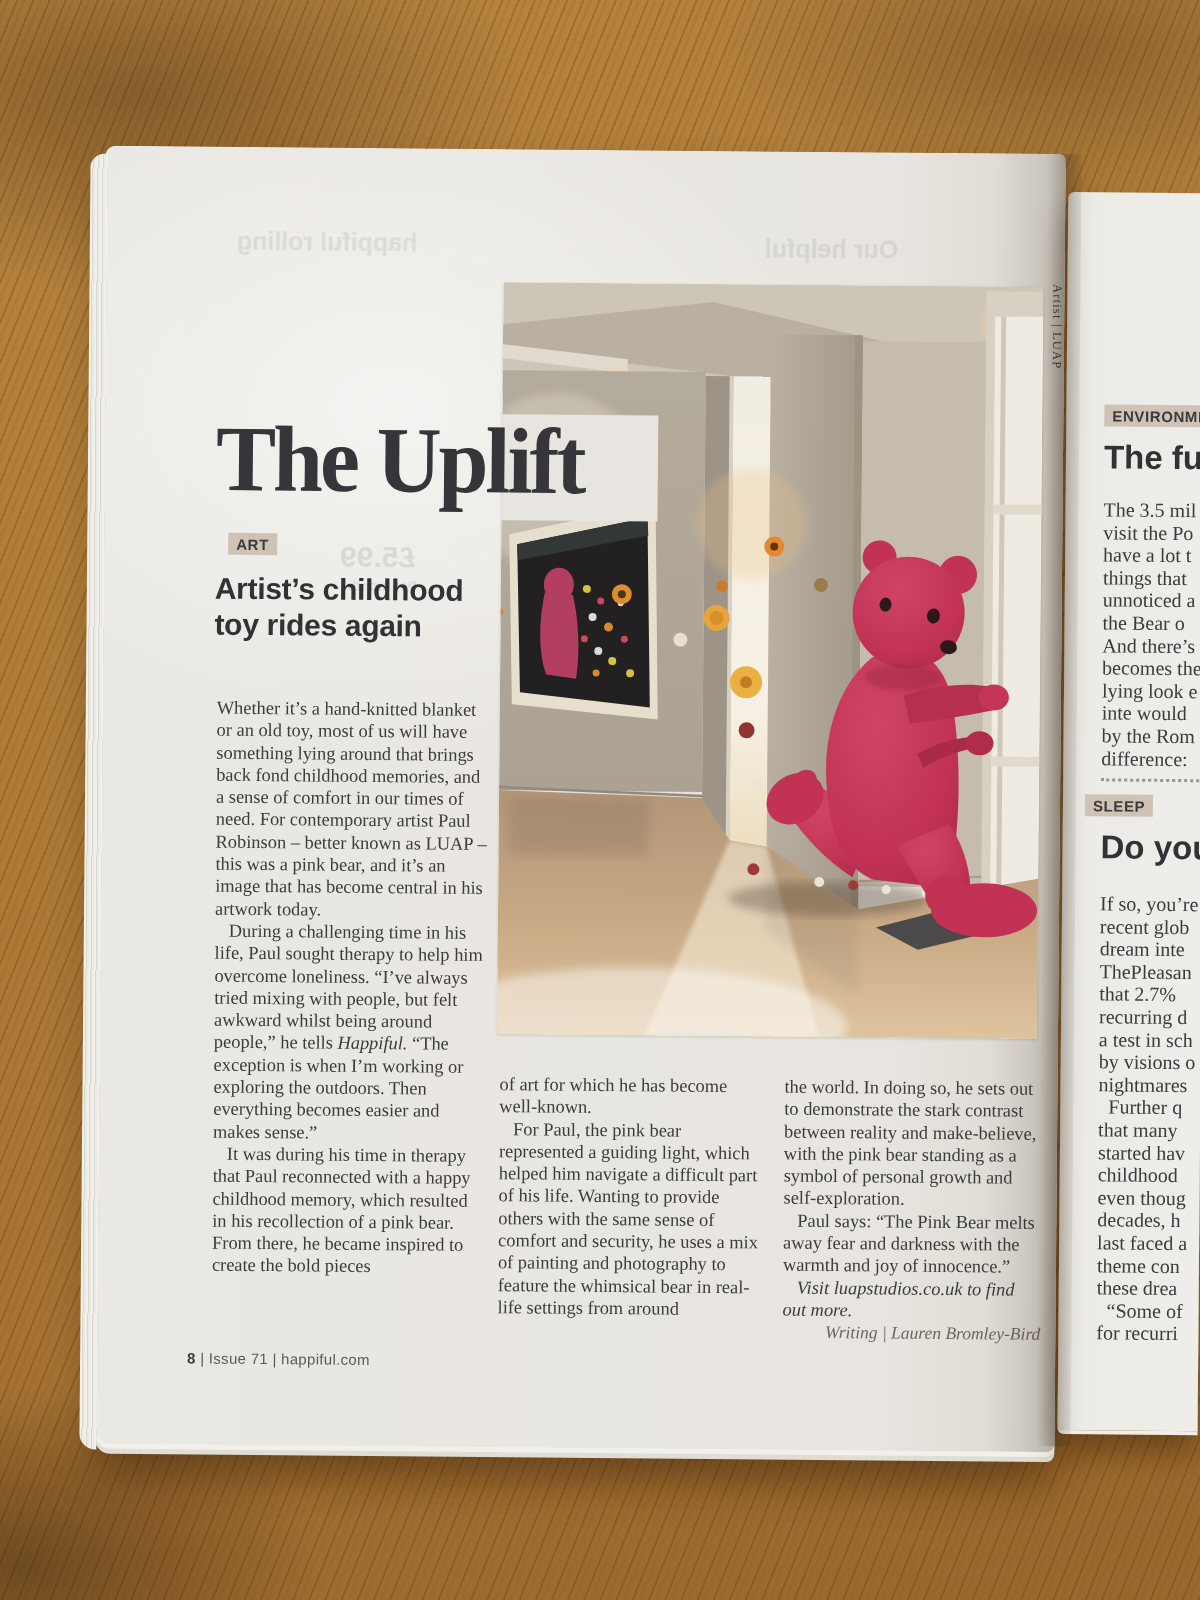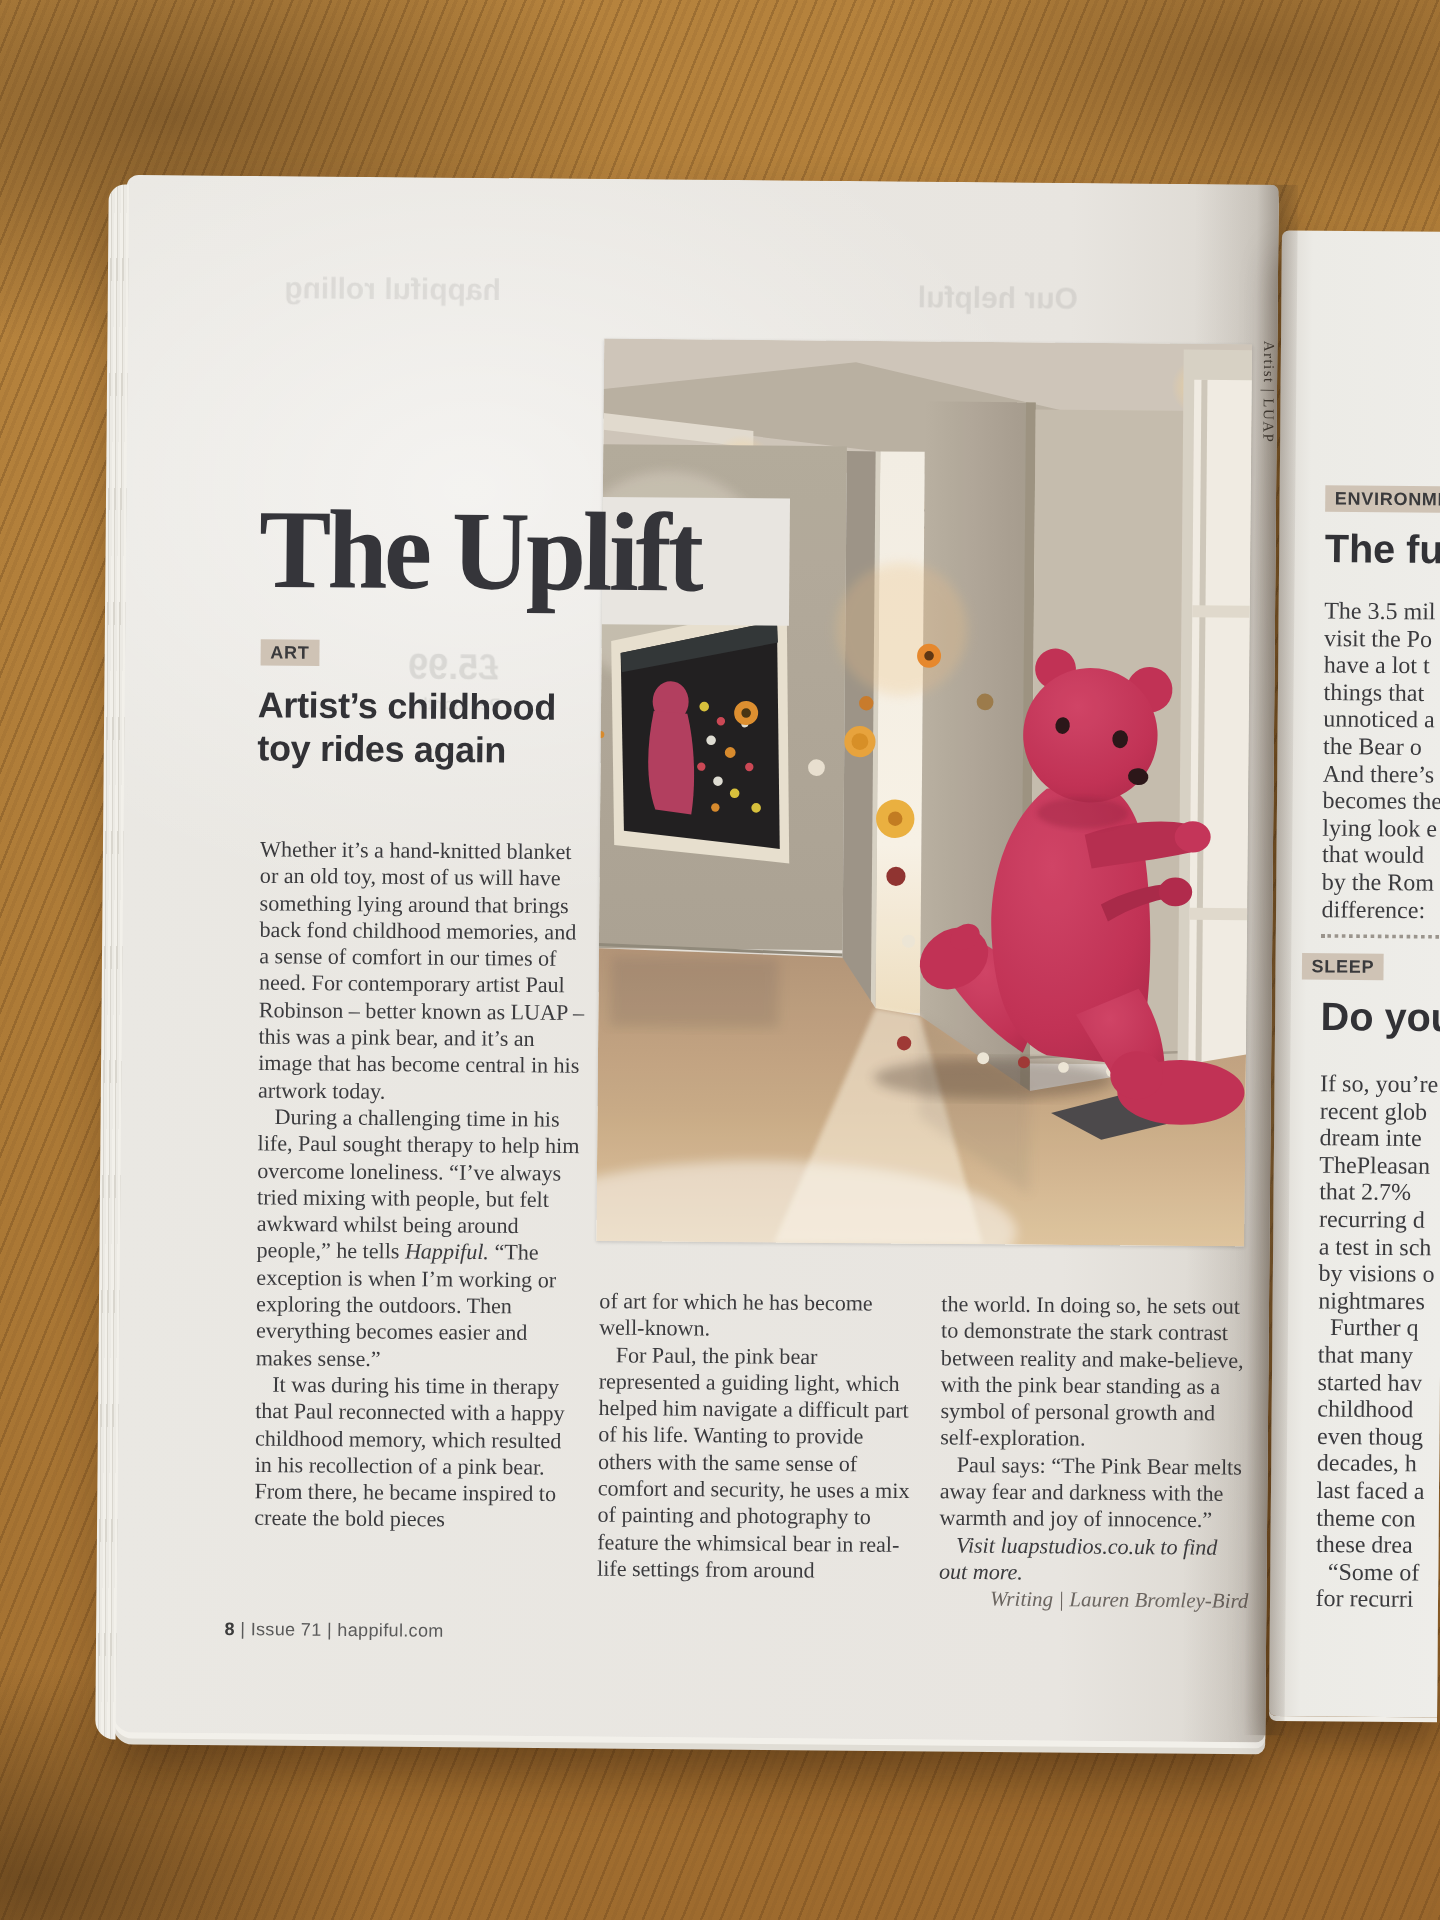--- a/index.html
+++ b/index.html
@@ -56,21 +56,21 @@
     position:absolute;left:113px;top:258px;z-index:4;
     font-family:"Liberation Serif",serif;font-weight:bold;font-size:90px;
     letter-spacing:-3px;color:var(--ink,#35353a);transform:scaleY(1.04);transform-origin:left top;
     white-space:nowrap;
   }
   .tag{
     display:inline-block;background:var(--tag-bg,#cfc3b5);color:#3a3a3c;
     font-family:"Liberation Sans",sans-serif;font-weight:bold;font-size:15px;
     letter-spacing:.6px;padding:3px 8px 2px;
   }
-  .tag-art{position:absolute;left:115px;top:386px;text-align:center;}
+  .tag-art{position:absolute;left:126px;top:386px;text-align:center;}
   .headline{
     position:absolute;left:113px;top:424px;width:300px;
     font-family:"Liberation Sans",sans-serif;font-weight:bold;font-size:30px;
     line-height:36px;letter-spacing:-.3px;color:#323236;
   }
   .col{position:absolute;font-size:18.4px;line-height:22.3px;color:var(--body-text,#3b3b3e);text-align:left;}
   .col p{margin:0;}
   .col p.ind{text-indent:14px;}
   .col1{left:116px;top:550px;width:274px;}
   .col2{left:402px;top:924px;width:270px;}
@@ -317,21 +317,21 @@
 
     <div class="frag">The 3.5 mil</div>
         <div class="frag">visit the Po</div>
         <div class="frag">have a lot t</div>
         <div class="frag">things that</div>
         <div class="frag">unnoticed a</div>
         <div class="frag">the Bear o</div>
         <div class="frag">And there’s</div>
         <div class="frag">becomes the</div>
         <div class="frag">lying look e</div>
-        <div class="frag">that would</div>
+        <div class="frag">inte would</div>
         <div class="frag">by the Rom</div>
         <div class="frag">difference:</div>
       </div>
     <div class="dotted"></div>
     <span class="tag tag-sleep">SLEEP</span>
     <div class="rp-h2">Do you</div>
     <div class="rp-b2">
 
     <div class="frag">If so, you’re</div>
         <div class="frag">recent glob</div>

